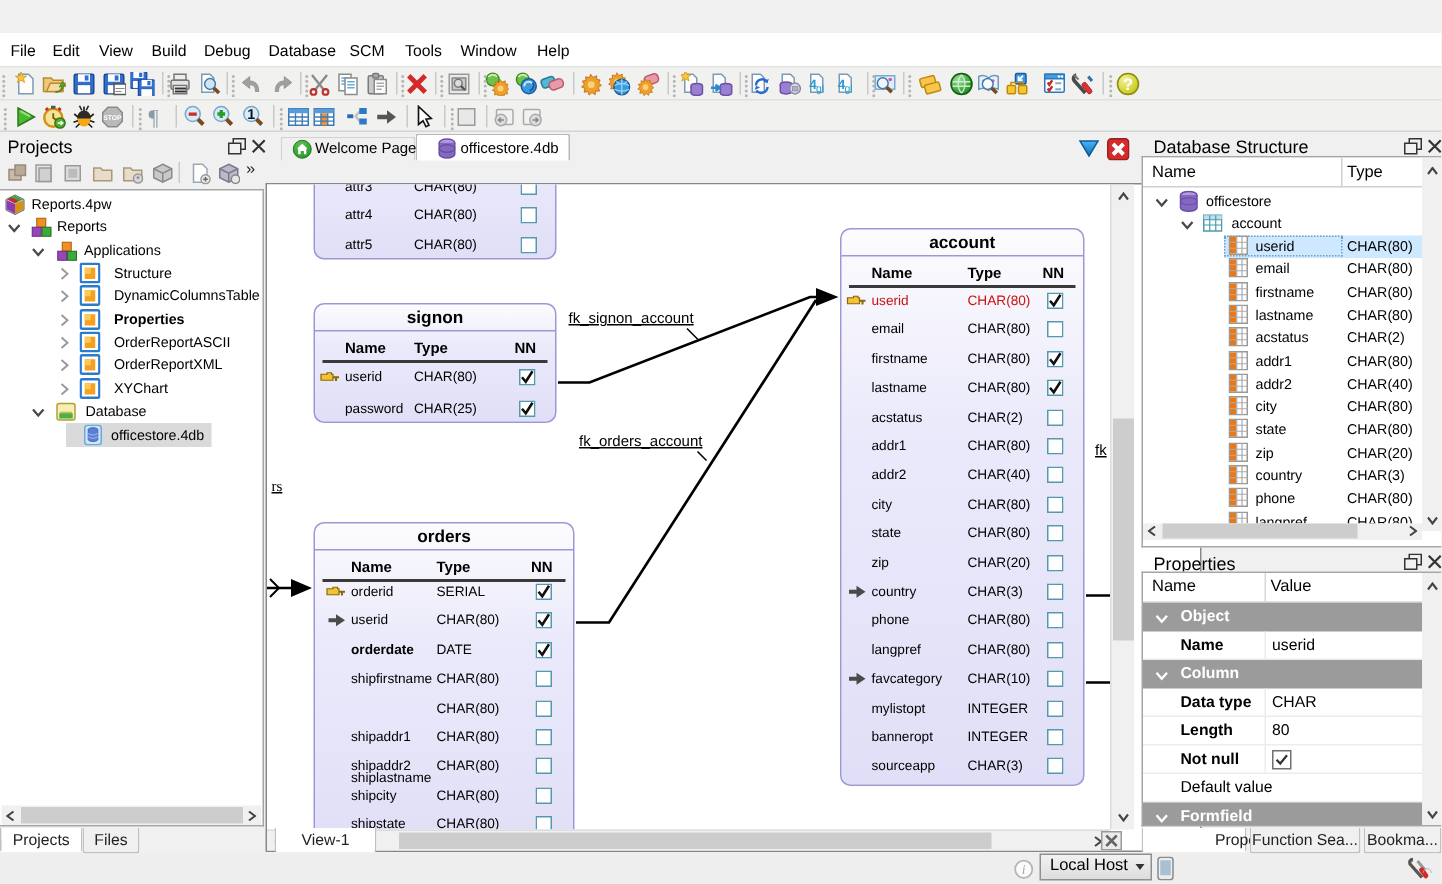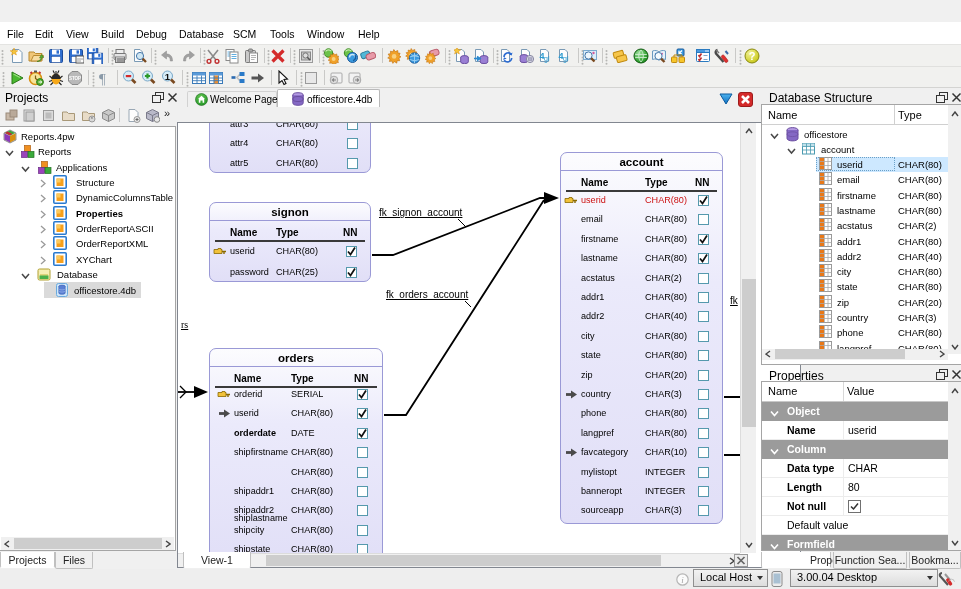--- a/index.html
+++ b/index.html
@@ -1171,21 +1171,20 @@
   <div id="statusbar">
     <svg class="abs" style="left:676px;top:4px" width="13" height="13">
         <circle cx="6.5" cy="6.5" r="5.7" fill="#fbfbfb" stroke="#b5b5b5" stroke-width="1.2"></circle>
         <text x="6.5" y="9.8" font-size="9" text-anchor="middle" fill="#a5a5a5" font-style="italic" font-family="Liberation Serif">i</text>
       </svg>
     <div class="combo" style="left:693px;width:75px;">Local Host<div class="arr"></div></div>
     <svg class="abs" style="left:771px;top:2px" width="12" height="16">
         <rect x="1" y="0.5" width="10" height="15" rx="2" fill="#ececec" stroke="#8a8a8a"></rect>
         <rect x="2.5" y="2.5" width="7" height="10" fill="#a9c0d2"></rect>
       </svg>
-    <div class="combo" style="left:790px;width:148px;">3.00.04 Desktop<div class="arr"></div></div>
     <svg class="abs" style="left:938px;top:2px" width="15" height="16">
         <path d="M4 2 C2 2 1.5 3.5 2 5 L10 14" stroke="#555" stroke-width="2.2" fill="none"></path>
         <path d="M7 3 L12 9" stroke="#999" stroke-width="2" fill="none"></path>
         <rect x="9.5" y="7" width="3.4" height="8" rx="1.5" fill="#d42a2a" transform="rotate(-35 11 11)"></rect>
       </svg>
     <div class="abs" style="left:948px;top:8px;width:10px;height:10px;color:#aaa;font-size:8px;">◠</div>
   </div>
 
 </div>
 

